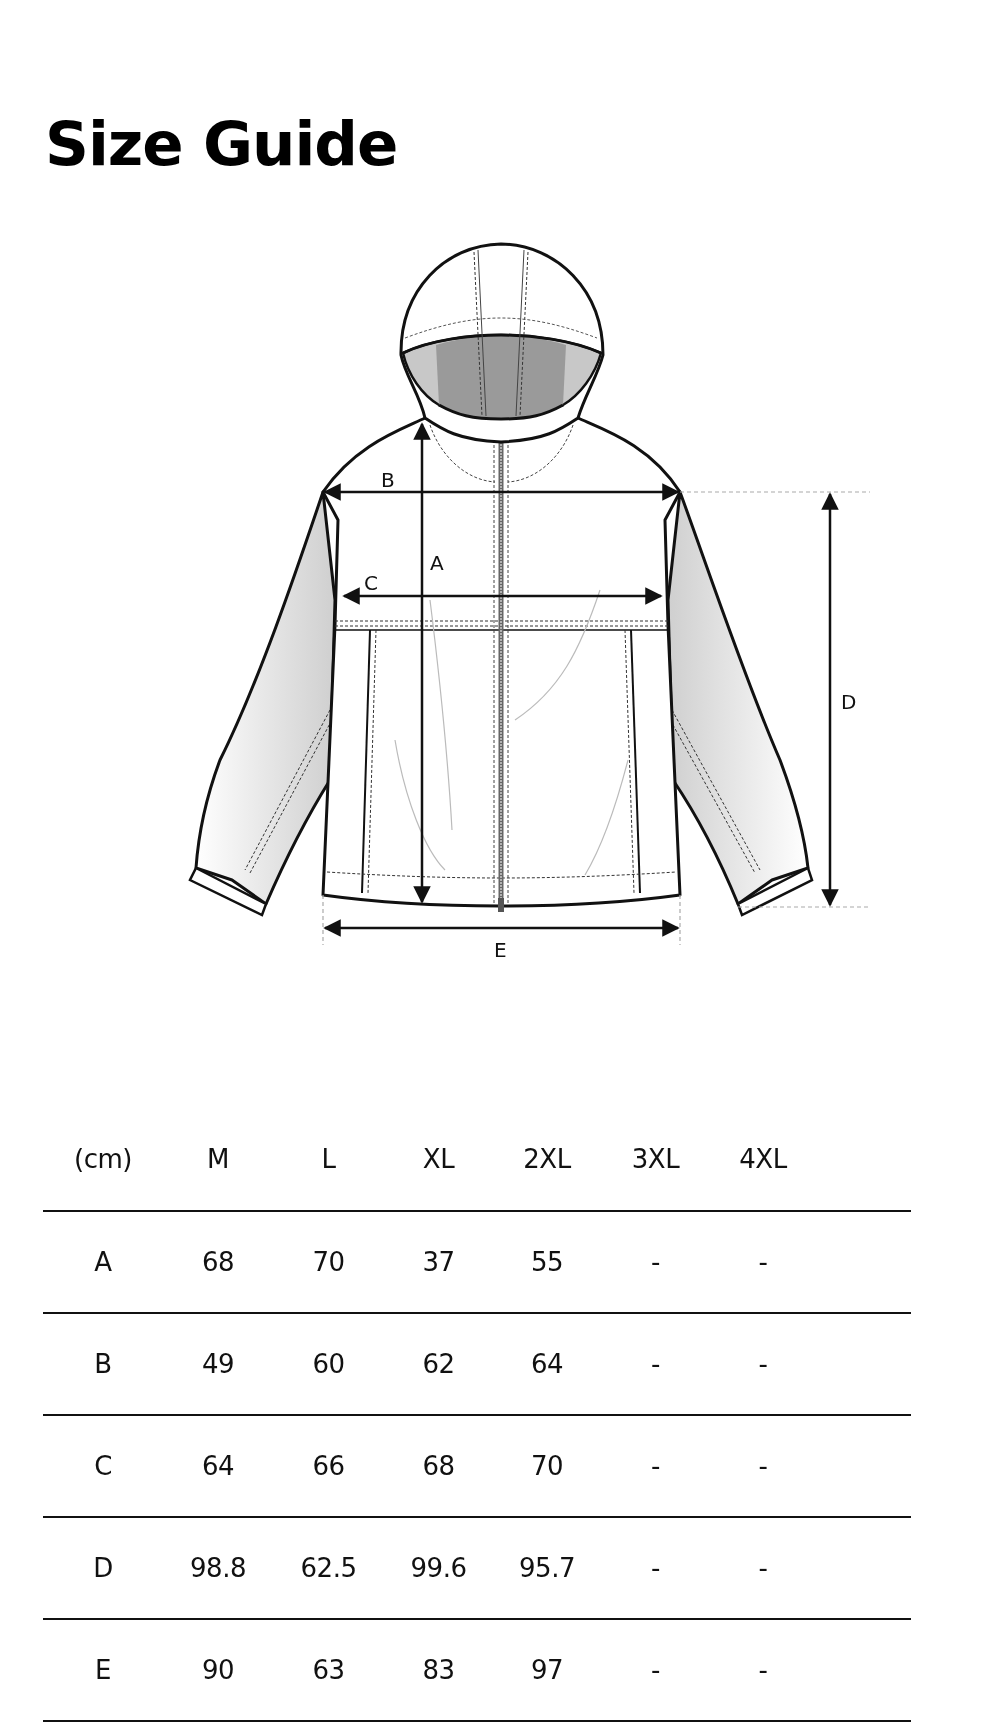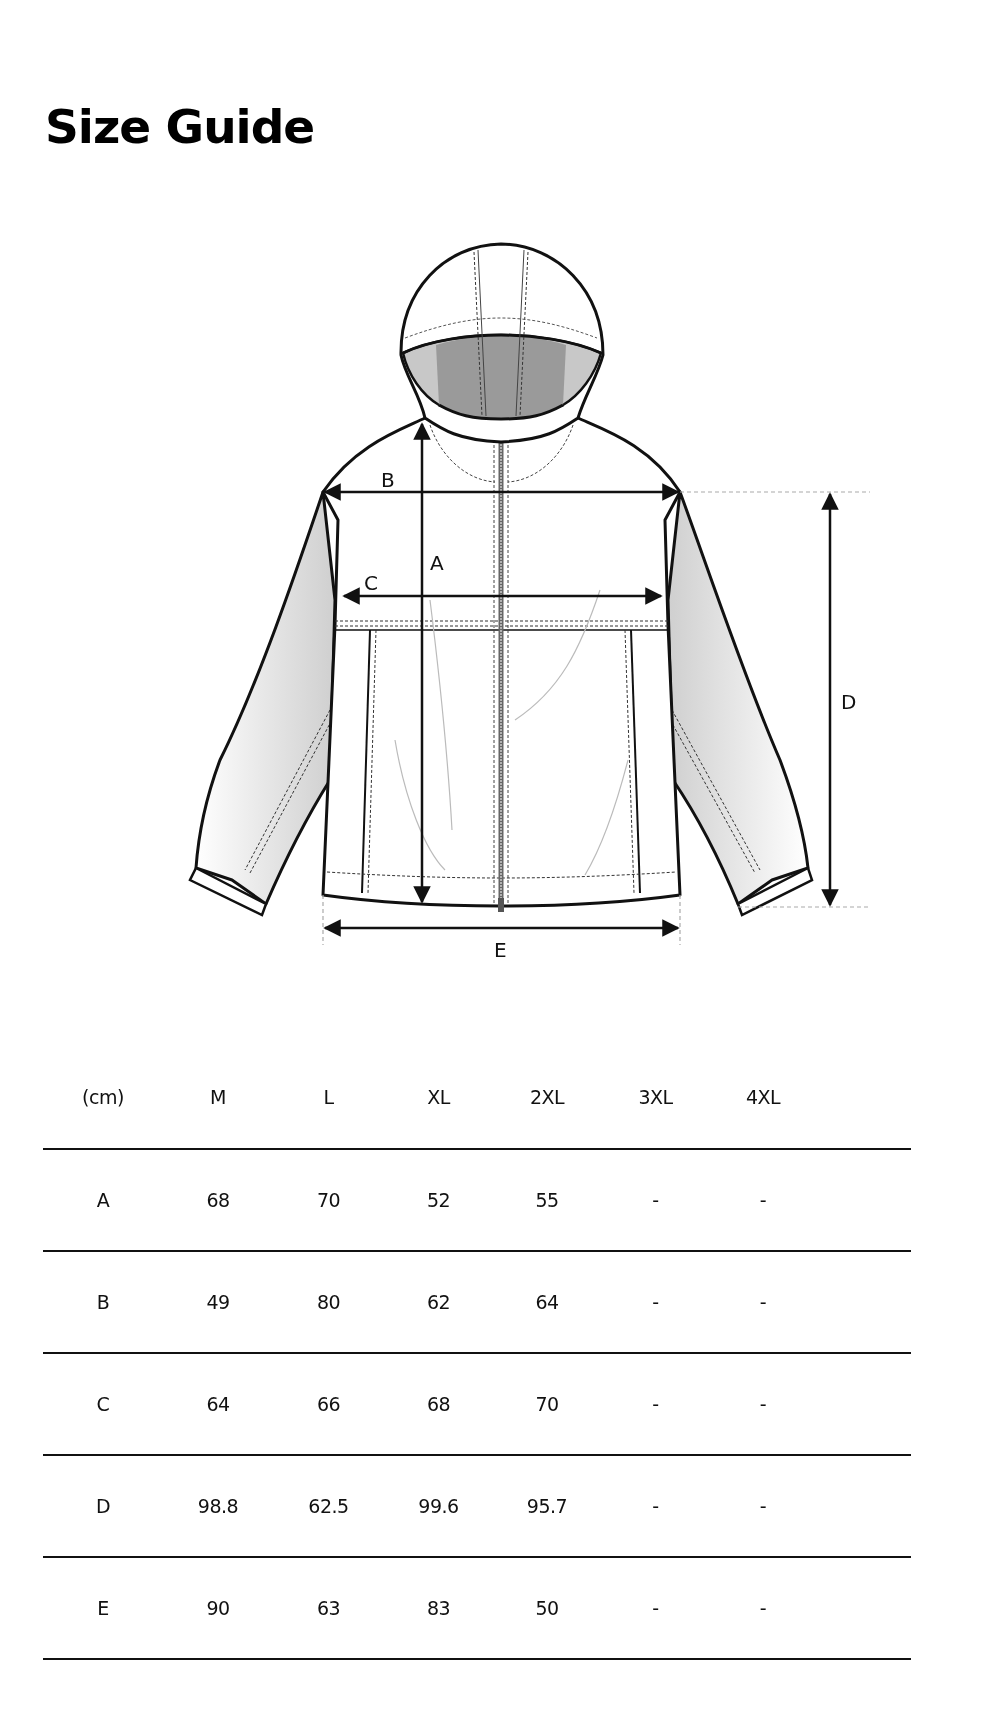--- a/index.html
+++ b/index.html
@@ -2,30 +2,30 @@
 <html><head>
 <meta charset="utf-8">
 <style>
   html, body { margin: 0; padding: 0; background: #ffffff; }
   body {
     width: 1000px; height: 1733px; position: relative; overflow: hidden;
     font-family: "DejaVu Sans", "Liberation Sans", sans-serif; color: #111111;
   }
   .title {
     position: absolute; left: 45px; top: 72px;
-    font-size: 47px; font-weight: bold; letter-spacing: -1px; line-height: 1;
+    font-size: 61px; font-weight: bold; letter-spacing: -1px; line-height: 1;
     font-family: "DejaVu Sans", sans-serif; color: #000;
   }
   .diagram { position: absolute; left: 150px; top: 220px; width: 750px; height: 800px; }
   .diagram svg { width: 750px; height: 800px; display: block; }
   .dim-label { font-family: "DejaVu Sans", sans-serif; font-size: 20px; fill: #111; }
   table.size-table {
-    position: absolute; left: 43px; top: 1045px; width: 868px;
+    position: absolute; left: 43px; top: 1107px; width: 868px;
     border-collapse: collapse; table-layout: fixed;
-    font-family: "DejaVu Sans", sans-serif; font-size: 19px; color: #111;
+    font-family: "DejaVu Sans", sans-serif; font-size: 26px; color: #111;
   }
   table.size-table th, table.size-table td {
     text-align: center; font-weight: normal; padding: 0; height: 100px;
     letter-spacing: -0.5px;
   }
   table.size-table thead th { height: 103px; }
   table.size-table tr { border-bottom: 2px solid #111; }
   table.size-table thead tr { border-bottom: 2px solid #111; }
   col.c0 { width: 120px; }
   col.c1 { width: 110px; }
@@ -158,30 +158,30 @@
       <th>3XL</th>
       <th>4XL</th>
       <th></th>
     </tr>
   </thead>
   <tbody>
     <tr>
       <td>A</td>
       <td>68</td>
       <td>70</td>
-      <td>52</td>
+      <td>37</td>
       <td>55</td>
       <td>-</td>
       <td>-</td>
       <td></td>
     </tr>
     <tr>
       <td>B</td>
       <td>49</td>
-      <td>80</td>
+      <td>60</td>
       <td>62</td>
       <td>64</td>
       <td>-</td>
       <td>-</td>
       <td></td>
     </tr>
     <tr>
       <td>C</td>
       <td>64</td>
       <td>66</td>
@@ -199,19 +199,19 @@
       <td>95.7</td>
       <td>-</td>
       <td>-</td>
       <td></td>
     </tr>
     <tr>
       <td>E</td>
       <td>90</td>
       <td>63</td>
       <td>83</td>
-      <td>50</td>
+      <td>97</td>
       <td>-</td>
       <td>-</td>
       <td></td>
     </tr>
   </tbody>
 </table>
 
 </body></html>

